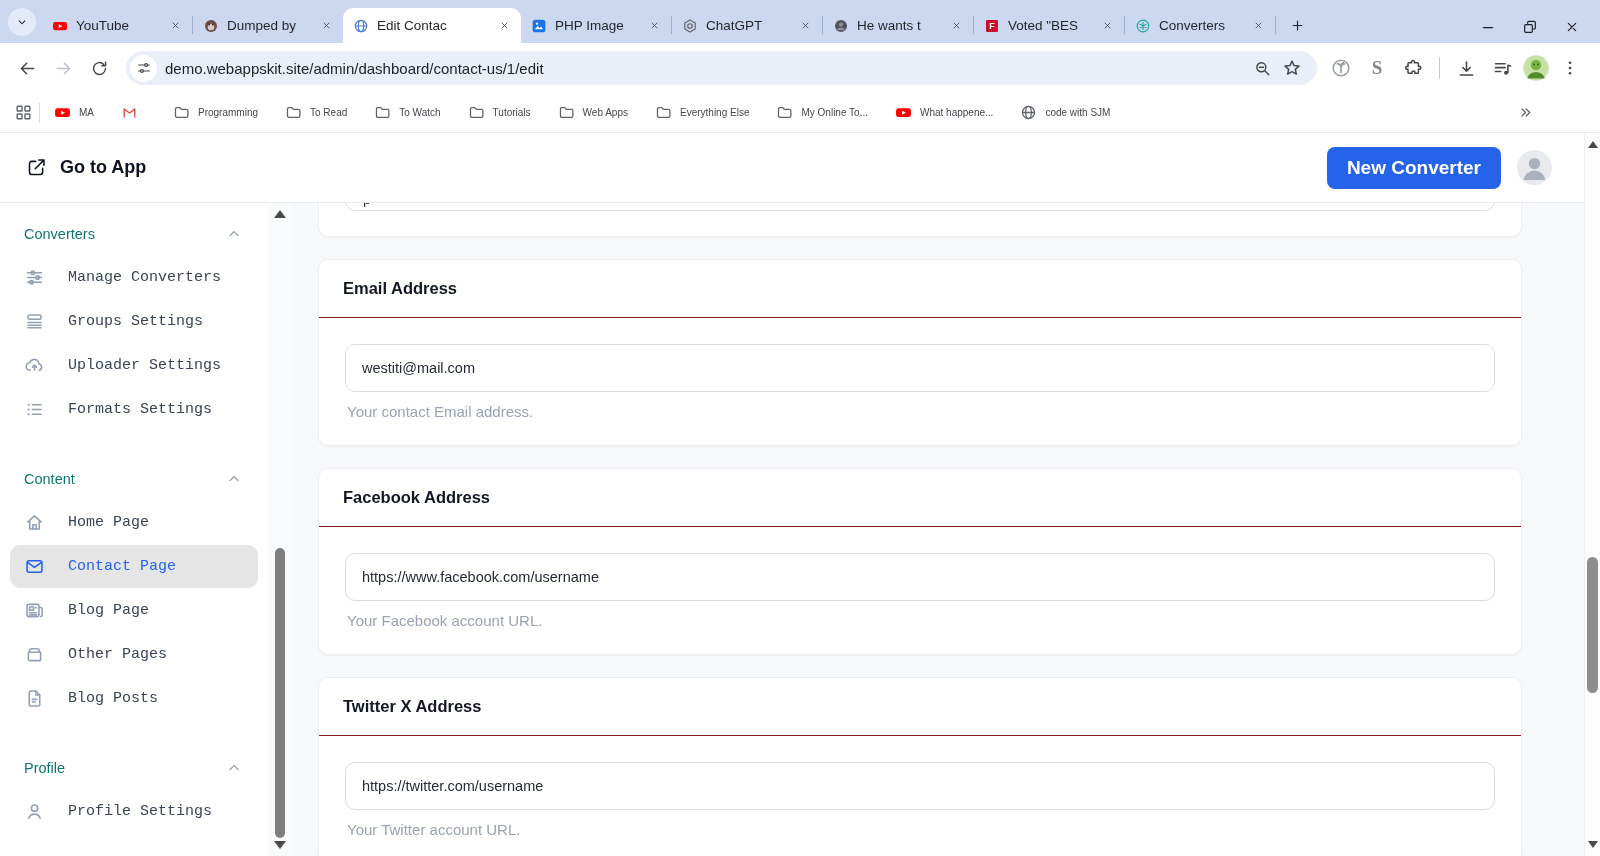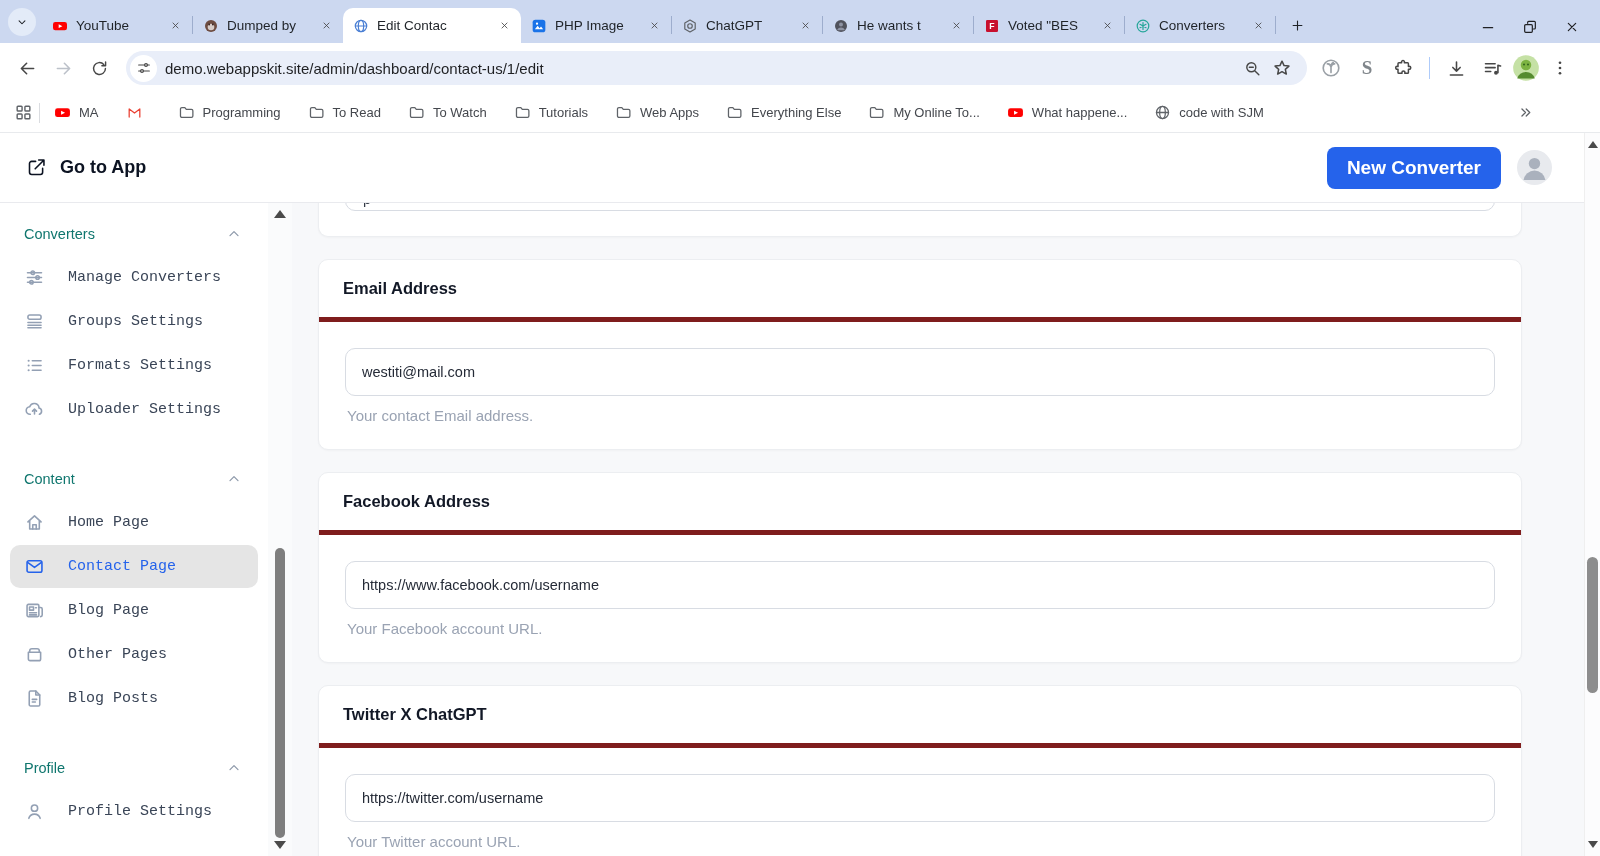--- a/index.html
+++ b/index.html
@@ -12,34 +12,34 @@
   .tab.active { background:#fff; border-radius:10px 10px 0 0; width:178px; }
   .tab .favicon { width:16px; height:16px; flex:none; margin-right:8px; }
   .tab-title { font-size:13.5px; white-space:nowrap; overflow:hidden; flex:1; }
   .tab-close { width:18px; height:18px; border-radius:50%; display:flex; align-items:center; justify-content:center; color:#444; flex:none; margin-left:4px; }
   .tab-sep { width:1px; height:18px; background:#9dadcd; margin-bottom:9px; flex:none; }
   .newtab-btn { width:26px; height:26px; border-radius:50%; display:flex; align-items:center; justify-content:center; color:#1f2328; margin:0 0 5px 8px; }
   .tabstrip-spacer { flex:1; }
   .win-controls { display:flex; align-items:center; gap:26px; padding:0 20px 8px 0; color:#202124; }
   .win-controls .wbtn { width:16px; height:16px; display:flex; align-items:center; justify-content:center; }
 
-  .toolbar { height:50px; background:#fff; display:flex; align-items:center; padding:0 24px 0 10px; gap:2px; }
+  .toolbar { height:50px; background:#fff; display:flex; align-items:center; padding:0 14px 0 10px; gap:2px; }
   .nav-btn { width:34px; height:34px; border-radius:50%; display:flex; align-items:center; justify-content:center; color:#474747; flex:none; }
   .nav-btn.disabled { color:#bcc1c9; }
   .omnibox { flex:1; height:34px; background:#e9eef9; border-radius:17px; display:flex; align-items:center; margin:0 6px 0 8px; padding:0 10px 0 4px; min-width:0; }
   .site-chip { width:27px; height:27px; border-radius:50%; background:#fff; display:flex; align-items:center; justify-content:center; color:#474747; flex:none; margin-right:8px; }
   .url-text { font-size:15px; color:#1f2023; white-space:nowrap; overflow:hidden; flex:1; }
   .omni-icon { width:30px; height:30px; display:flex; align-items:center; justify-content:center; color:#474747; flex:none; }
   .toolbar-right { display:flex; align-items:center; gap:4px; flex:none; }
   .ext-icon { width:32px; height:32px; display:flex; align-items:center; justify-content:center; color:#80868b; }
   .tb-divider { width:1px; height:22px; background:#aecbfa; margin:0 6px; }
   .avatar-btn { width:28px; height:28px; border-radius:50%; overflow:hidden; display:flex; align-items:center; justify-content:center; }
 
   .bookmarks { height:40px; background:#fff; border-bottom:1px solid #e8eaed; display:flex; align-items:center; padding:0 14px; gap:0; color:#44474d; }
-  .bm-item { display:flex; align-items:center; gap:8px; font-size:13px; margin-right:27px; white-space:nowrap; }
+  .bm-item { display:flex; align-items:center; gap:8px; font-size:10px; margin-right:27px; white-space:nowrap; }
   .bm-item .bicon { width:17px; height:17px; display:flex; align-items:center; justify-content:center; color:#5f6368; }
   .bm-sep { width:1px; height:20px; background:#dadce0; margin:0 14px 0 6px; }
   .bm-overflow { margin-left:auto; margin-right:52px; color:#5f6368; }
 
   
   .page { height:723px; display:flex; background:#f7f8fa; }
   .page-left { flex:1; display:flex; flex-direction:column; min-width:0; }
 
   .app-header { height:70px; background:#fff; border-bottom:1px solid #e9eaee; display:flex; align-items:center; padding:0 32px 0 26px; flex:none; }
   .go-to-app { display:flex; align-items:center; gap:13px; color:#0c1322; font-size:18px; font-weight:700; }
@@ -63,21 +63,21 @@
   .sb-scroll .thumb { position:absolute; left:7px; width:10px; border-radius:6px; background:#7e7e7e; top:345px; height:290px; }
   .arrow-up, .arrow-down { position:absolute; left:50%; transform:translateX(-50%); width:0; height:0; }
   .arrow-up { border-left:6px solid transparent; border-right:6px solid transparent; border-bottom:8px solid #4a4a4a; }
   .arrow-down { border-left:6px solid transparent; border-right:6px solid transparent; border-top:8px solid #4a4a4a; }
   .sb-scroll .arrow-up { top:7px; }
   .sb-scroll .arrow-down { bottom:7px; }
 
   .content { flex:1; min-width:0; padding:0 62px 0 26px; overflow:hidden; }
   .card { background:#fff; border:1px solid #eceef1; border-radius:10px; box-shadow:0 1px 2px rgba(16,24,40,.03); }
   .card + .card { margin-top:22px; }
-  .card-header { padding:19px 24px; border-bottom:5px solid #7f1d1d; }
+  .card-header { padding:19px 24px; border-bottom:1px solid #7f1d1d; }
   .card-title { font-size:16.5px; font-weight:700; color:#121826; }
   .card-body { padding:26px 26px 25px; }
   .text-input { width:100%; height:48px; border:1px solid #d8dce3; border-radius:10px; padding:0 16px; font-size:14.5px; font-family:inherit; color:#252b37; background:#fff; }
   .helper { margin:11px 2px 0; font-size:15px; color:#9aa3b3; }
   .card.partial { border-top:none; border-radius:0 0 10px 10px; }
   .card.partial .card-body { padding-top:0; }
   .clipped-input { position:relative; height:48px; margin-top:-40px; border:1px solid #d8dce3; border-radius:10px; background:#fff; overflow:hidden; }
   .clipped-input span { position:absolute; left:17px; bottom:3px; font-size:14.5px; color:#333a46; }
 
   .page-scroll { width:16px; flex:none; position:relative; background:#fcfcfd; border-left:1px solid #efefef; }
@@ -688,32 +688,32 @@
               <span class="sico">
                 <svg>
                   <use href="#sy-stack"></use>
                 </svg>
               </span>
               <span>Groups Settings</span>
             </div>
           <div class="sb-item">
               <span class="sico">
                 <svg>
+                  <use href="#sy-cloudup"></use>
+                </svg>
+              </span>
+              <span>Uploader Settings</span>
+            </div>
+          <div class="sb-item">
+              <span class="sico">
+                <svg>
                   <use href="#sy-list"></use>
                 </svg>
               </span>
               <span>Formats Settings</span>
-            </div>
-          <div class="sb-item">
-              <span class="sico">
-                <svg>
-                  <use href="#sy-cloudup"></use>
-                </svg>
-              </span>
-              <span>Uploader Settings</span>
             </div>
         </div>
 
         <div class="sb-gap"></div>
         <div class="sb-section-header">
           <span>Content</span>
           <span class="chev">
               <svg>
                 <use href="#sy-chevup"></use>
               </svg>
@@ -813,21 +813,21 @@
               <h2 class="card-title">Facebook Address</h2>
             </header>
           <div class="card-body">
             <input class="text-input" type="text" value="https://www.facebook.com/username" style="">
             <p class="helper">Your Facebook account URL.</p>
           </div>
         </section>
 
         <section class="card">
           <header class="card-header">
-              <h2 class="card-title">Twitter X ChatGPT</h2>
+              <h2 class="card-title">Twitter X Address</h2>
             </header>
           <div class="card-body">
             <input class="text-input" type="text" value="https://twitter.com/username" style="">
             <p class="helper">Your Twitter account URL.</p>
           </div>
         </section>
       </main>
     </div>
   </div>
 

